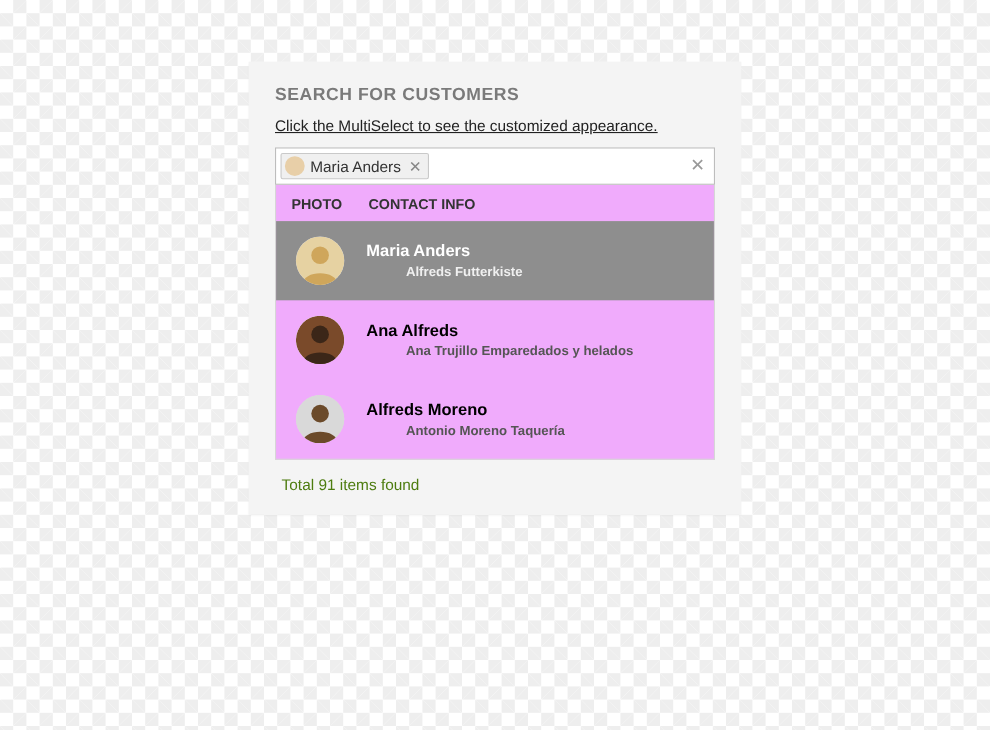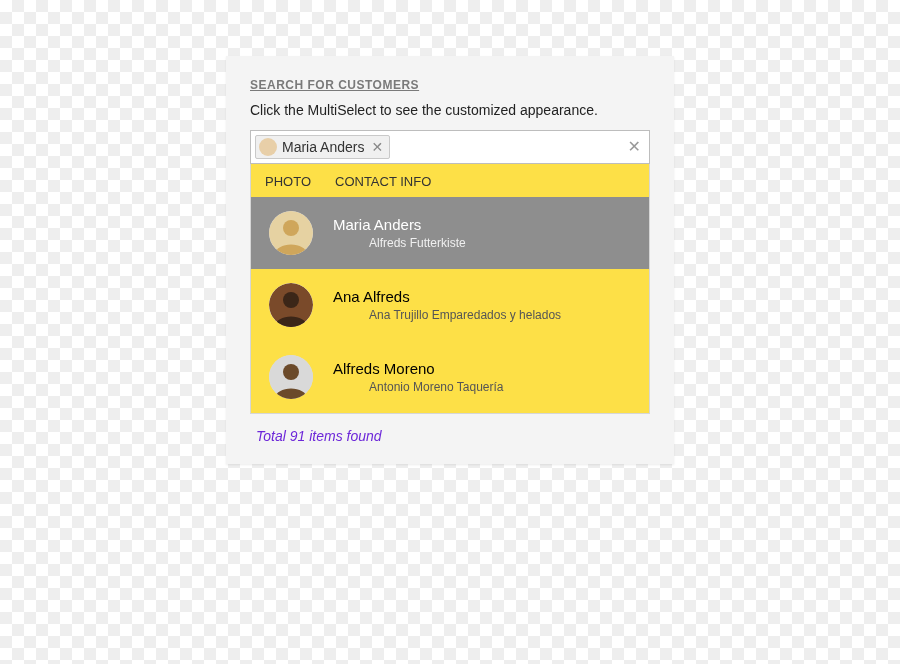--- a/index.html
+++ b/index.html
@@ -19,31 +19,31 @@
   .panel {
     position: absolute;
     left: 226px;
     top: 56px;
     width: 448px;
     background: #f4f4f4;
     padding: 22px 24px 18px 24px;
     box-shadow: 0 1px 2px rgba(0,0,0,0.08);
   }
   .heading {
-    font-size: 12px;
+    font-size: 16px;
     font-weight: bold;
     letter-spacing: 0.5px;
     color: #7a7a7a;
     margin-bottom: 10px;
-    text-decoration: underline;
   }
   .instructions {
     font-size: 14px;
     color: #222;
     margin-bottom: 12px;
+    text-decoration: underline;
   }
   .multiselect {
     position: relative;
     width: 100%;
     border: 1px solid #bdbdbd;
     background: #fff;
     height: 34px;
     display: flex;
     align-items: center;
     padding: 3px 30px 3px 4px;
@@ -76,24 +76,25 @@
     position: absolute;
     right: 8px;
     top: 50%;
     transform: translateY(-50%);
     color: #999;
     font-size: 16px;
     line-height: 1;
     cursor: pointer;
   }
   .dropdown {
-    background: #fde047;
+    background: #f0abfc;
     border: 1px solid #d6d6d6;
     border-top: none;
     margin-top: 0;
+    font-weight: bold;
   }
   .dd-header {
     display: flex;
     padding: 10px 14px 8px 14px;
     font-size: 13px;
     color: #333;
   }
   .dd-h-photo { width: 70px; }
   .dd-h-contact { }
   .list { }
@@ -116,22 +117,21 @@
   }
   .avatar svg { width: 100%; height: 100%; display: block; }
   .info { display: flex; flex-direction: column; }
   .name { font-size: 15px; }
   .company { font-size: 12px; margin-top: 3px; margin-left: 36px; }
   .item.selected .company { color: #f0f0f0; }
   .item:not(.selected) .company { color: #555; }
   .footer {
     padding: 14px 6px 2px 6px;
     font-size: 14px;
-    color: #6d28d9;
-    font-style: italic;
+    color: #4d7c0f;
   }
 </style>
 </head>
 <body>
 
 <div class="panel">
   <div class="heading">SEARCH FOR CUSTOMERS</div>
   <div class="instructions">Click the MultiSelect to see the customized appearance.</div>
 
   <div class="multiselect">

